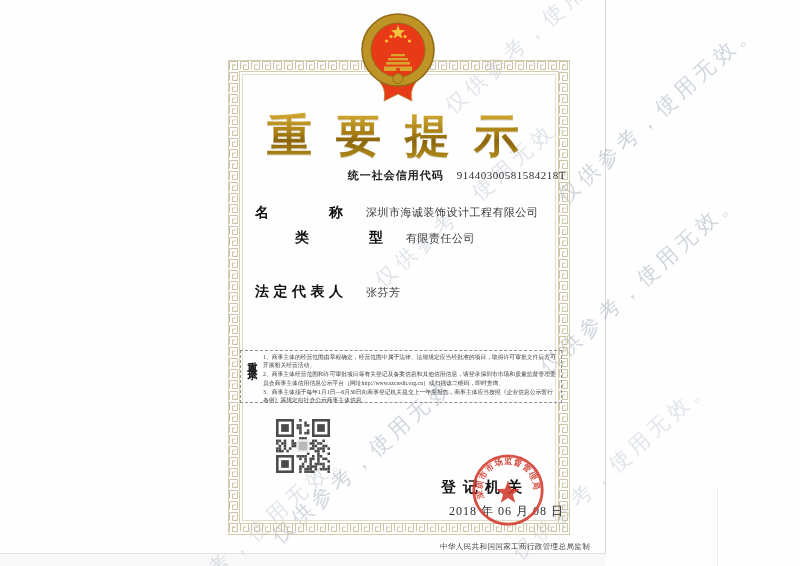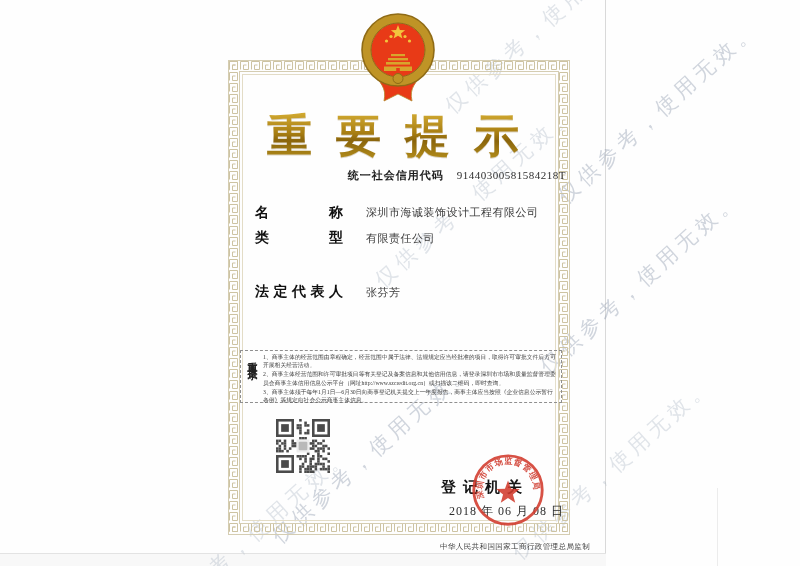--- a/index.html
+++ b/index.html
@@ -36,21 +36,21 @@
   
   .codeline{position:absolute;left:228px;top:165px;width:342px;text-align:right;
             padding-right:4px;box-sizing:border-box;}
   .codeline .lbl{font-weight:bold;font-size:11px;color:#1d1d1d;letter-spacing:1px;}
   .codeline .val{font-size:11px;color:#2e2e2e;letter-spacing:.5px;padding-left:9px;}
   .frow{position:absolute;display:flex;align-items:flex-start;}
   .flabel{display:inline-block;width:88px;font-weight:bold;font-size:14px;color:#111;
           text-align:justify;text-align-last:justify;flex:0 0 88px;}
   .fvalue{margin-left:23px;font-size:11px;color:#3a3a3a;letter-spacing:.5px;line-height:19px;}
   .fvalue.wrap{width:200px;}
-  .r1{top:203px;align-items:flex-end;} .r2{top:229px;} .r3{top:253px;} .r4{top:283px;} .r5{top:309px;}
+  .r1{top:203px;align-items:flex-end;} .r2{top:229px;margin-left:40px;} .r3{top:253px;} .r4{top:283px;} .r5{top:309px;}
 
   
   .notice{position:absolute;left:240px;top:350px;width:322px;height:53px;box-sizing:border-box;
           border:1px dashed #8f8f8f;display:flex;padding:2px 5px 2px 4px;background:rgba(255,255,255,.1);}
   .nside{width:14px;flex:0 0 14px;writing-mode:vertical-rl;text-orientation:upright;
          font-weight:bold;font-size:10px;color:#222;letter-spacing:3px;margin-right:4px;margin-top:1px;}
   .nbody{flex:1;}
   .nbody p{margin:0 0 1px 0;font-size:5.8px;line-height:1.42;color:#3c3c3c;}
 
   

